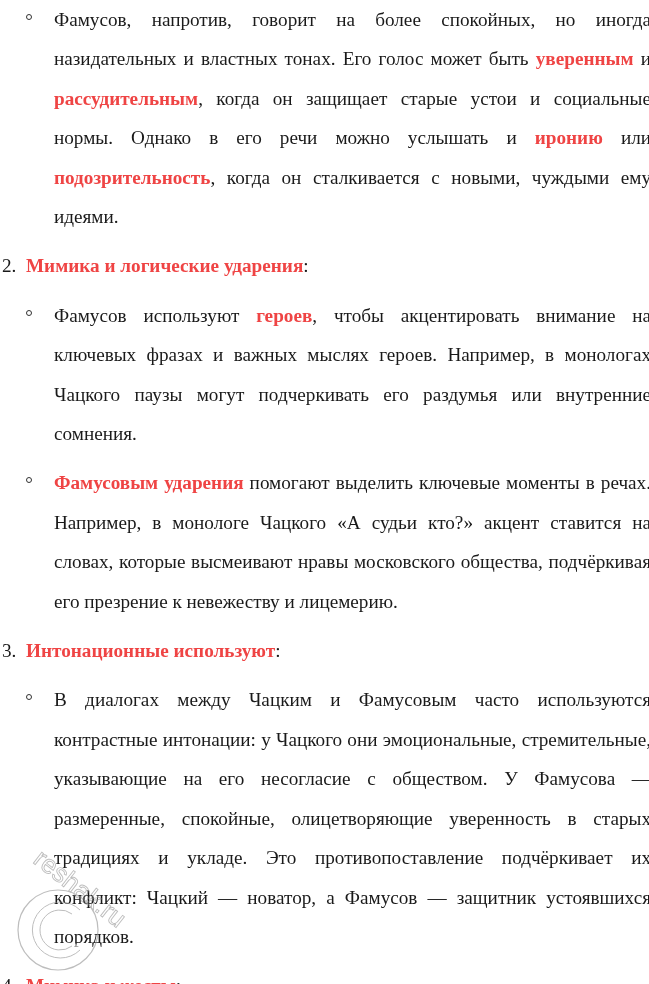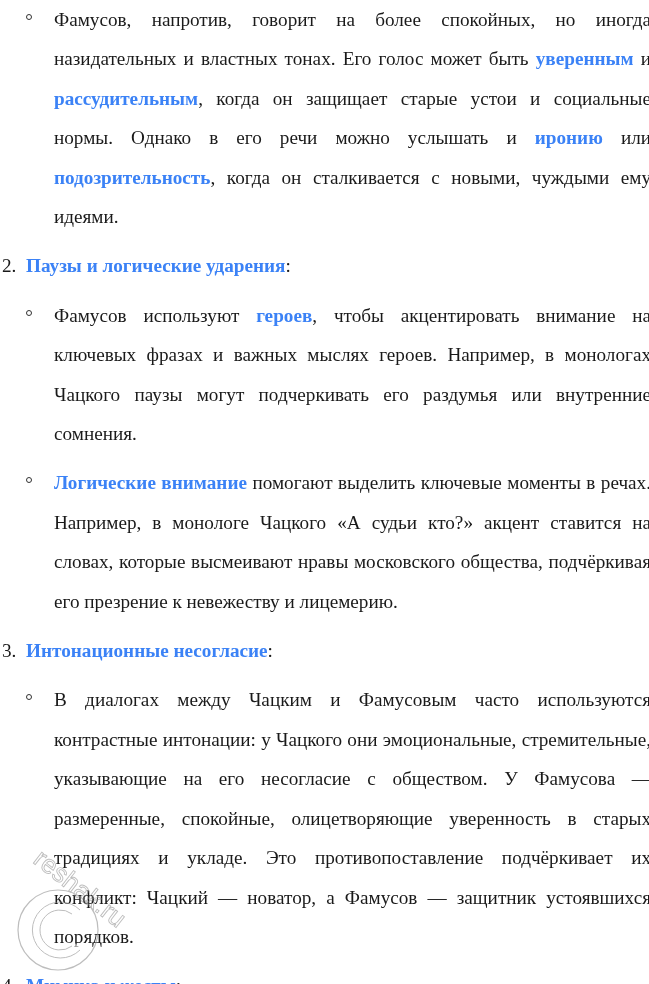--- a/index.html
+++ b/index.html
@@ -47,21 +47,21 @@
       height: 39.4px;
     }
     .heading .num {
       position: absolute;
       left: -24px;
       top: 0;
     }
     .heading b {
       font-weight: bold;
     }
-    b { font-weight: bold; color: #3b82f6; }
+    b { font-weight: bold; color: #ef4444; }
     .gap-before-heading { height: 10px; }
     .gap-after-heading { height: 10px; }
     .gap-between-subs { height: 10px; }
     .watermark {
       position: absolute;
       left: 10px;
       top: 832px;
       width: 150px;
       height: 150px;
       pointer-events: none;
@@ -77,46 +77,46 @@
     <span class="bullet"></span>
     <span>
       <span>Фамусов, напротив, говорит на более спокойных, но иногда назидательных и властных тонах. Его голос может быть </span><b>уверенным</b><span> и </span><b>рассудительным</b><span>, когда он защищает старые устои и социальные нормы. Однако в его речи можно услышать и </span><b>иронию</b><span> или </span><b>подозрительность</b><span>, когда он сталкивается с новыми, чуждыми ему идеями.</span>
     </span>
   </div>
 
   <div class="gap-before-heading"></div>
 
   <div class="heading">
     <span class="num">2.</span>
-    <b>Паузы и логические ударения</b><span>:</span>
+    <b>Мимика и логические ударения</b><span>:</span>
   </div>
 
   <div class="gap-after-heading"></div>
 
   <div class="sub">
     <span class="bullet"></span>
     <span>
       <span>Фамусов используют </span><b>героев</b><span>, чтобы акцентировать внимание на ключевых фразах и важных мыслях героев. Например, в монологах Чацкого паузы могут подчеркивать его раздумья или внутренние сомнения.</span>
     </span>
   </div>
 
   <div class="gap-between-subs"></div>
 
   <div class="sub">
     <span class="bullet"></span>
     <span>
-      <b>Логические внимание</b><span> помогают выделить ключевые моменты в речах. Например, в монологе Чацкого «А судьи кто?» акцент ставится на словах, которые высмеивают нравы московского общества, подчёркивая его презрение к невежеству и лицемерию.</span>
+      <b>Фамусовым ударения</b><span> помогают выделить ключевые моменты в речах. Например, в монологе Чацкого «А судьи кто?» акцент ставится на словах, которые высмеивают нравы московского общества, подчёркивая его презрение к невежеству и лицемерию.</span>
     </span>
   </div>
 
   <div class="gap-before-heading"></div>
 
   <div class="heading">
     <span class="num">3.</span>
-    <b>Интонационные несогласие</b><span>:</span>
+    <b>Интонационные используют</b><span>:</span>
   </div>
 
   <div class="gap-after-heading"></div>
 
   <div class="sub">
     <span class="bullet"></span>
     <span>В диалогах между Чацким и Фамусовым часто используются контрастные интонации: у Чацкого они эмоциональные, стремительные, указывающие на его несогласие с обществом. У Фамусова — размеренные, спокойные, олицетворяющие уверенность в старых традициях и укладе. Это противопоставление подчёркивает их конфликт: Чацкий — новатор, а Фамусов — защитник устоявшихся порядков.</span>
   </div>
 
   <div class="gap-before-heading"></div>

